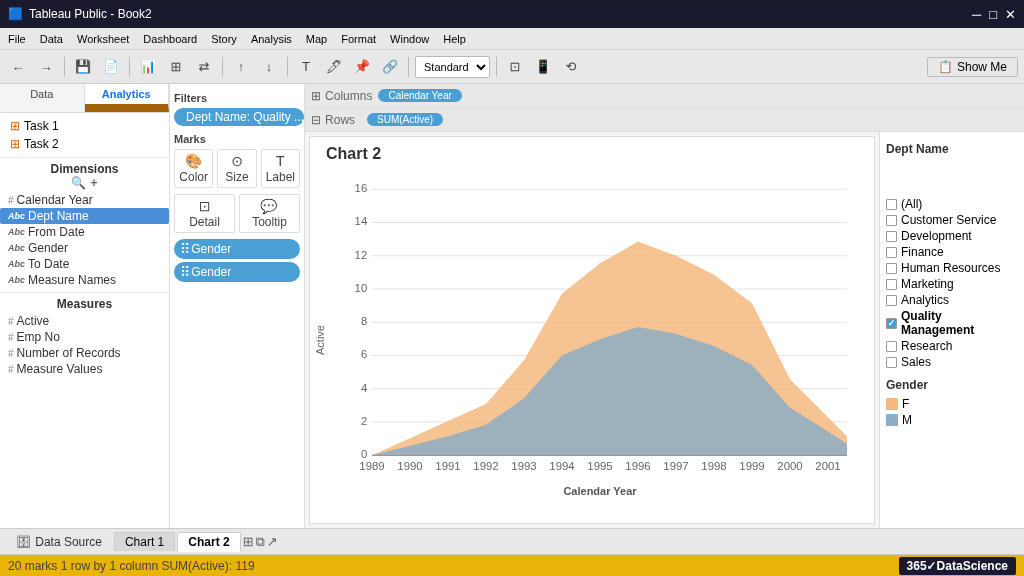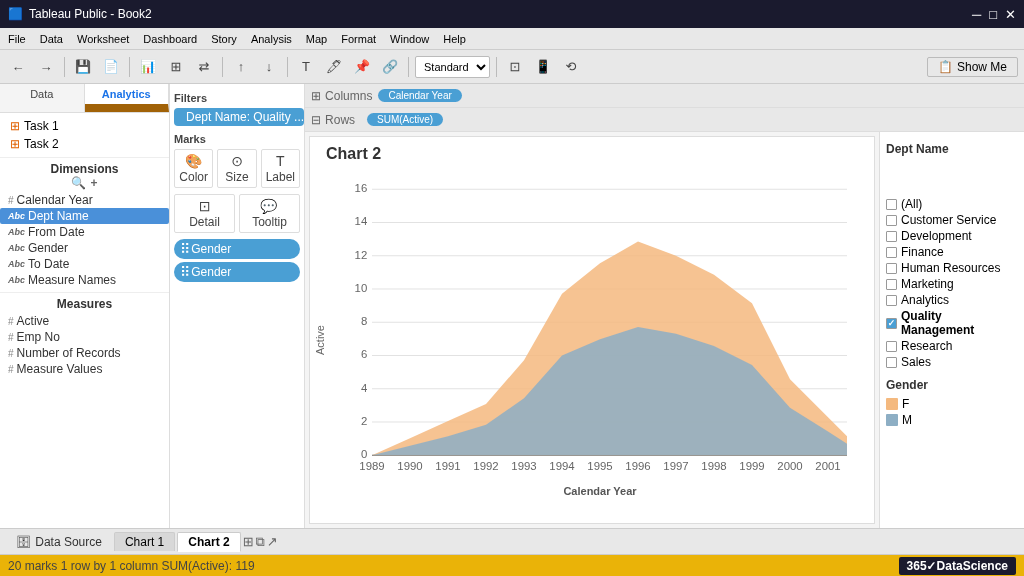--- a/index.html
+++ b/index.html
@@ -127,21 +127,21 @@
     .center-panel {
       width: 135px;
       background: white;
       border-right: 1px solid #ddd;
       padding: 4px;
     }
     .section-label {
       font-size: 11px; font-weight: bold; color: #444; margin-bottom: 4px; margin-top: 4px;
     }
     .filter-pill {
-      background: #4a9fd4; color: white; border-radius: 4px;
+      background: #4a9fd4; color: white; border-radius: 9px;
       padding: 2px 12px; font-size: 10px; display: inline-flex;
       align-items: center; gap: 4px; margin-bottom: 3px; max-width: 130px;
       white-space: nowrap; overflow: hidden; text-overflow: ellipsis;
     }
 
     .marks-select {
       width: 100%; height: 20px; font-size: 11px; border: 1px solid #bbb;
       border-radius: 2px; background: white; margin-bottom: 6px;
     }
     .marks-grid {

